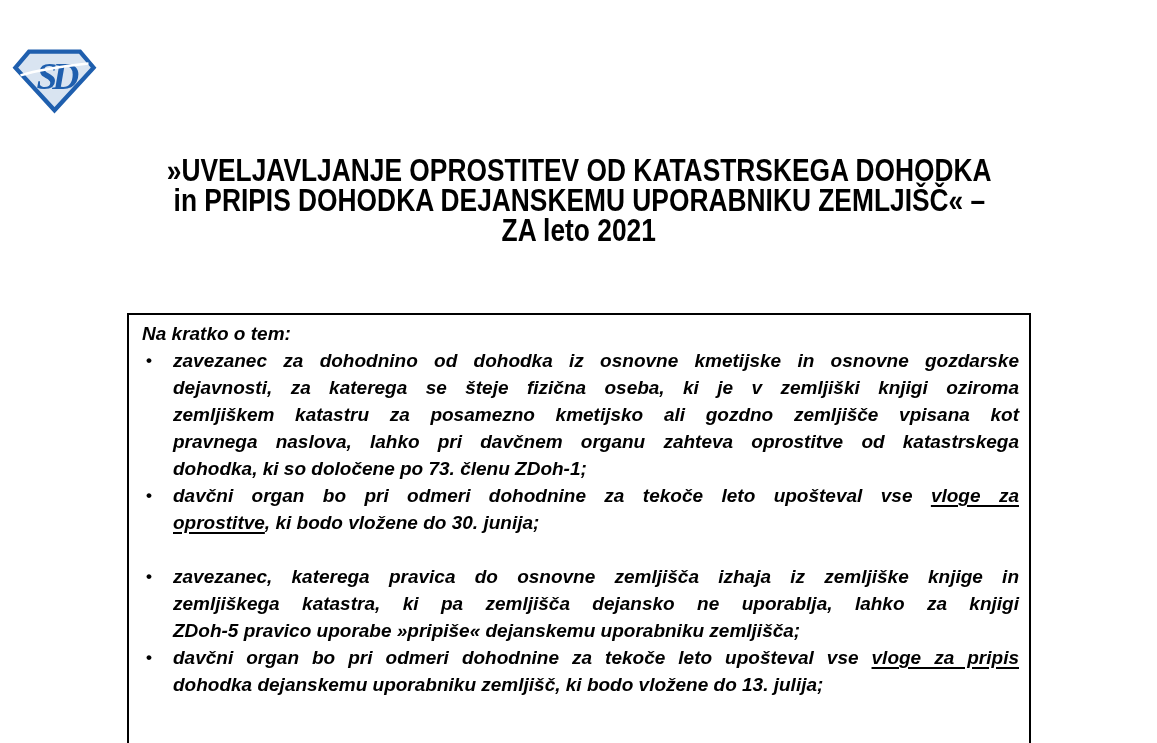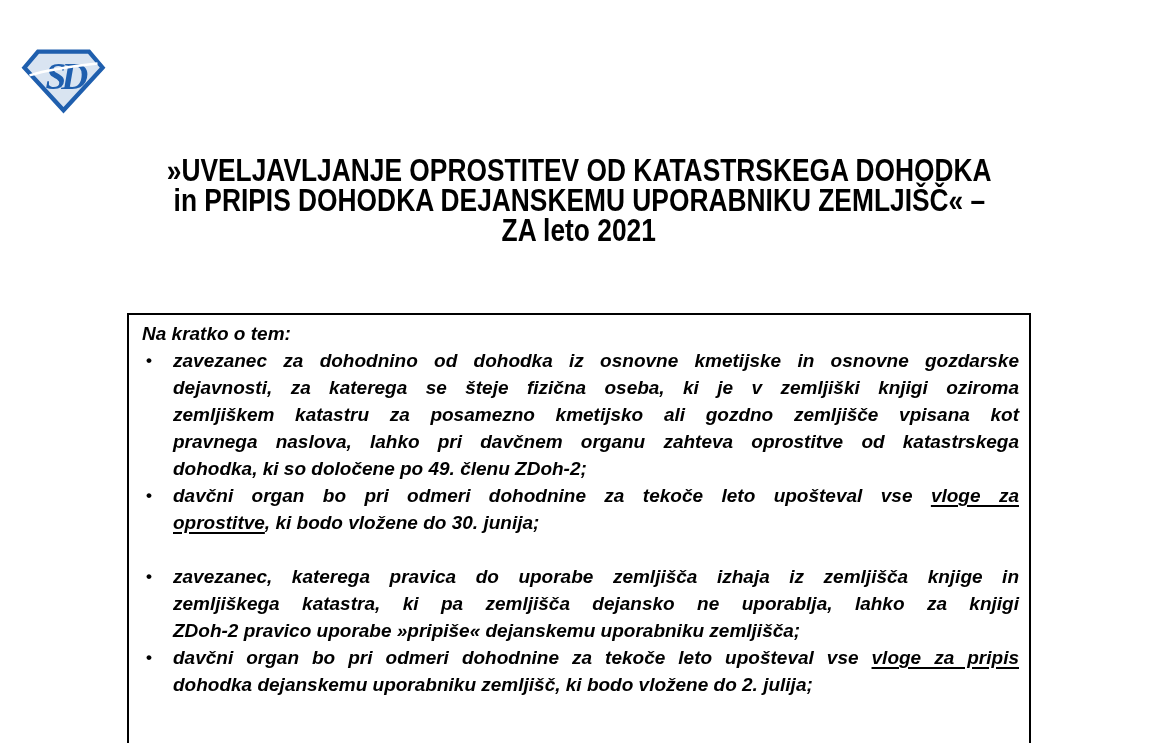--- a/index.html
+++ b/index.html
@@ -13,21 +13,21 @@
     width:1157px;height:743px;
     background:var(--paper);
     overflow:hidden;
     position:relative;
     font-family:"Liberation Sans", sans-serif;
     color:var(--ink);
   }
   .page{position:absolute;inset:0;}
 
   
-  .logo{position:absolute;left:21px;top:47px;width:85px;height:67px;}
+  .logo{position:absolute;left:12px;top:47px;width:85px;height:67px;}
   .logo svg{display:block;width:100%;height:100%;}
 
   
   .title{position:absolute;left:127px;top:156px;width:904px;}
   .title-line{display:flex;justify-content:center;height:30px;}
   .title-line > span{
     flex:0 0 auto;
     white-space:nowrap;
     font-weight:bold;
     font-size:31px;
@@ -97,42 +97,42 @@
   <div class="infobox">
     <div class="heading">Na kratko o tem:</div>
     <div id="bullets">
         <div class="bullet-item">
           <span class="marker">•</span>
           <div class="bullet-body">
             <div class="line fill"><span>zavezanec za dohodnino od dohodka iz osnovne kmetijske in osnovne gozdarske</span></div>
             <div class="line fill"><span>dejavnosti, za katerega se šteje fizična oseba, ki je v zemljiški knjigi oziroma</span></div>
             <div class="line fill"><span>zemljiškem katastru za posamezno kmetijsko ali gozdno zemljišče vpisana kot</span></div>
             <div class="line fill"><span>pravnega naslova, lahko pri davčnem organu zahteva oprostitve od katastrskega</span></div>
-            <div class="line"><span>dohodka, ki so določene po 49. členu ZDoh-2;</span></div>
+            <div class="line"><span>dohodka, ki so določene po 73. členu ZDoh-1;</span></div>
           </div>
         </div>
         <div class="bullet-item">
           <span class="marker">•</span>
           <div class="bullet-body">
             <div class="line fill"><span>davčni organ bo pri odmeri dohodnine za tekoče leto upošteval vse </span><span class="u">vloge za</span></div>
             <div class="line"><span class="u">oprostitve</span><span>, ki bodo vložene do 30. junija;</span></div>
           </div>
         </div>
         <div class="spacer"></div>
         <div class="bullet-item">
           <span class="marker">•</span>
           <div class="bullet-body">
-            <div class="line fill"><span>zavezanec, katerega pravica do uporabe zemljišča izhaja iz zemljišča knjige in</span></div>
+            <div class="line fill"><span>zavezanec, katerega pravica do osnovne zemljišča izhaja iz zemljiške knjige in</span></div>
             <div class="line fill"><span>zemljiškega katastra, ki pa zemljišča dejansko ne uporablja, lahko za knjigi</span></div>
-            <div class="line"><span>ZDoh-2 pravico uporabe »pripiše« dejanskemu uporabniku zemljišča;</span></div>
+            <div class="line"><span>ZDoh-5 pravico uporabe »pripiše« dejanskemu uporabniku zemljišča;</span></div>
           </div>
         </div>
         <div class="bullet-item">
           <span class="marker">•</span>
           <div class="bullet-body">
             <div class="line fill"><span>davčni organ bo pri odmeri dohodnine za tekoče leto upošteval vse </span><span class="u">vloge za pripis</span></div>
-            <div class="line"><span>dohodka dejanskemu uporabniku zemljišč, ki bodo vložene do 2. julija;</span></div>
+            <div class="line"><span>dohodka dejanskemu uporabniku zemljišč, ki bodo vložene do 13. julija;</span></div>
           </div>
         </div>
       </div>
   </div>
 
 </div>
 
 </body></html>

